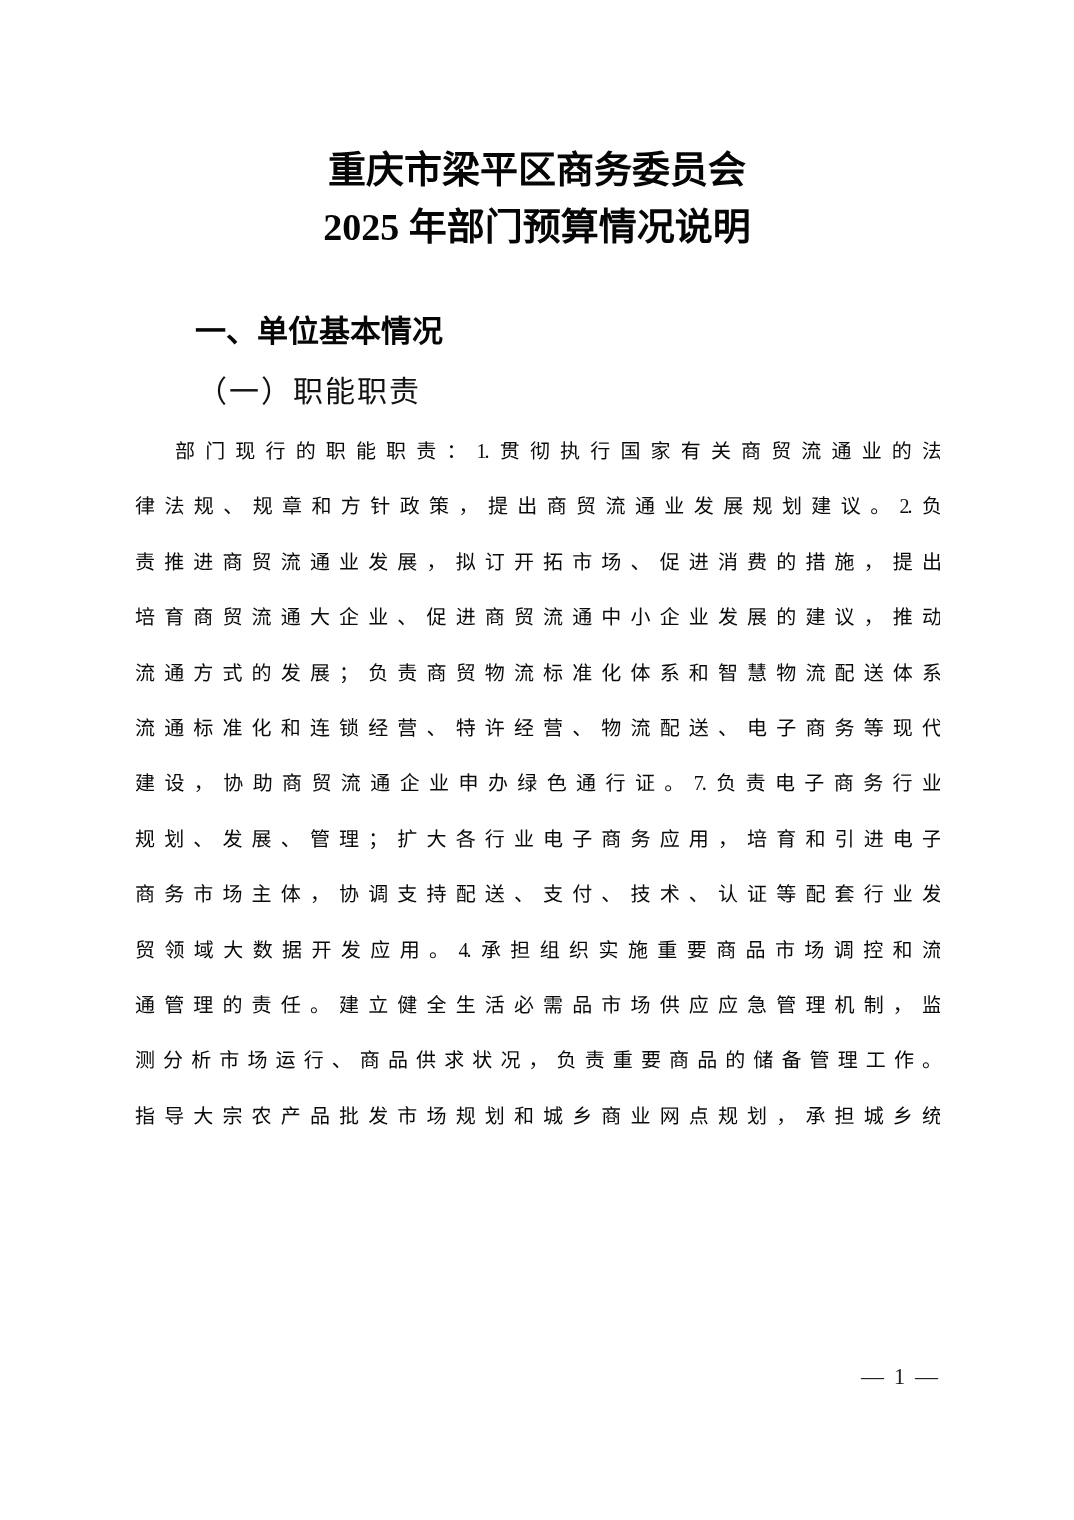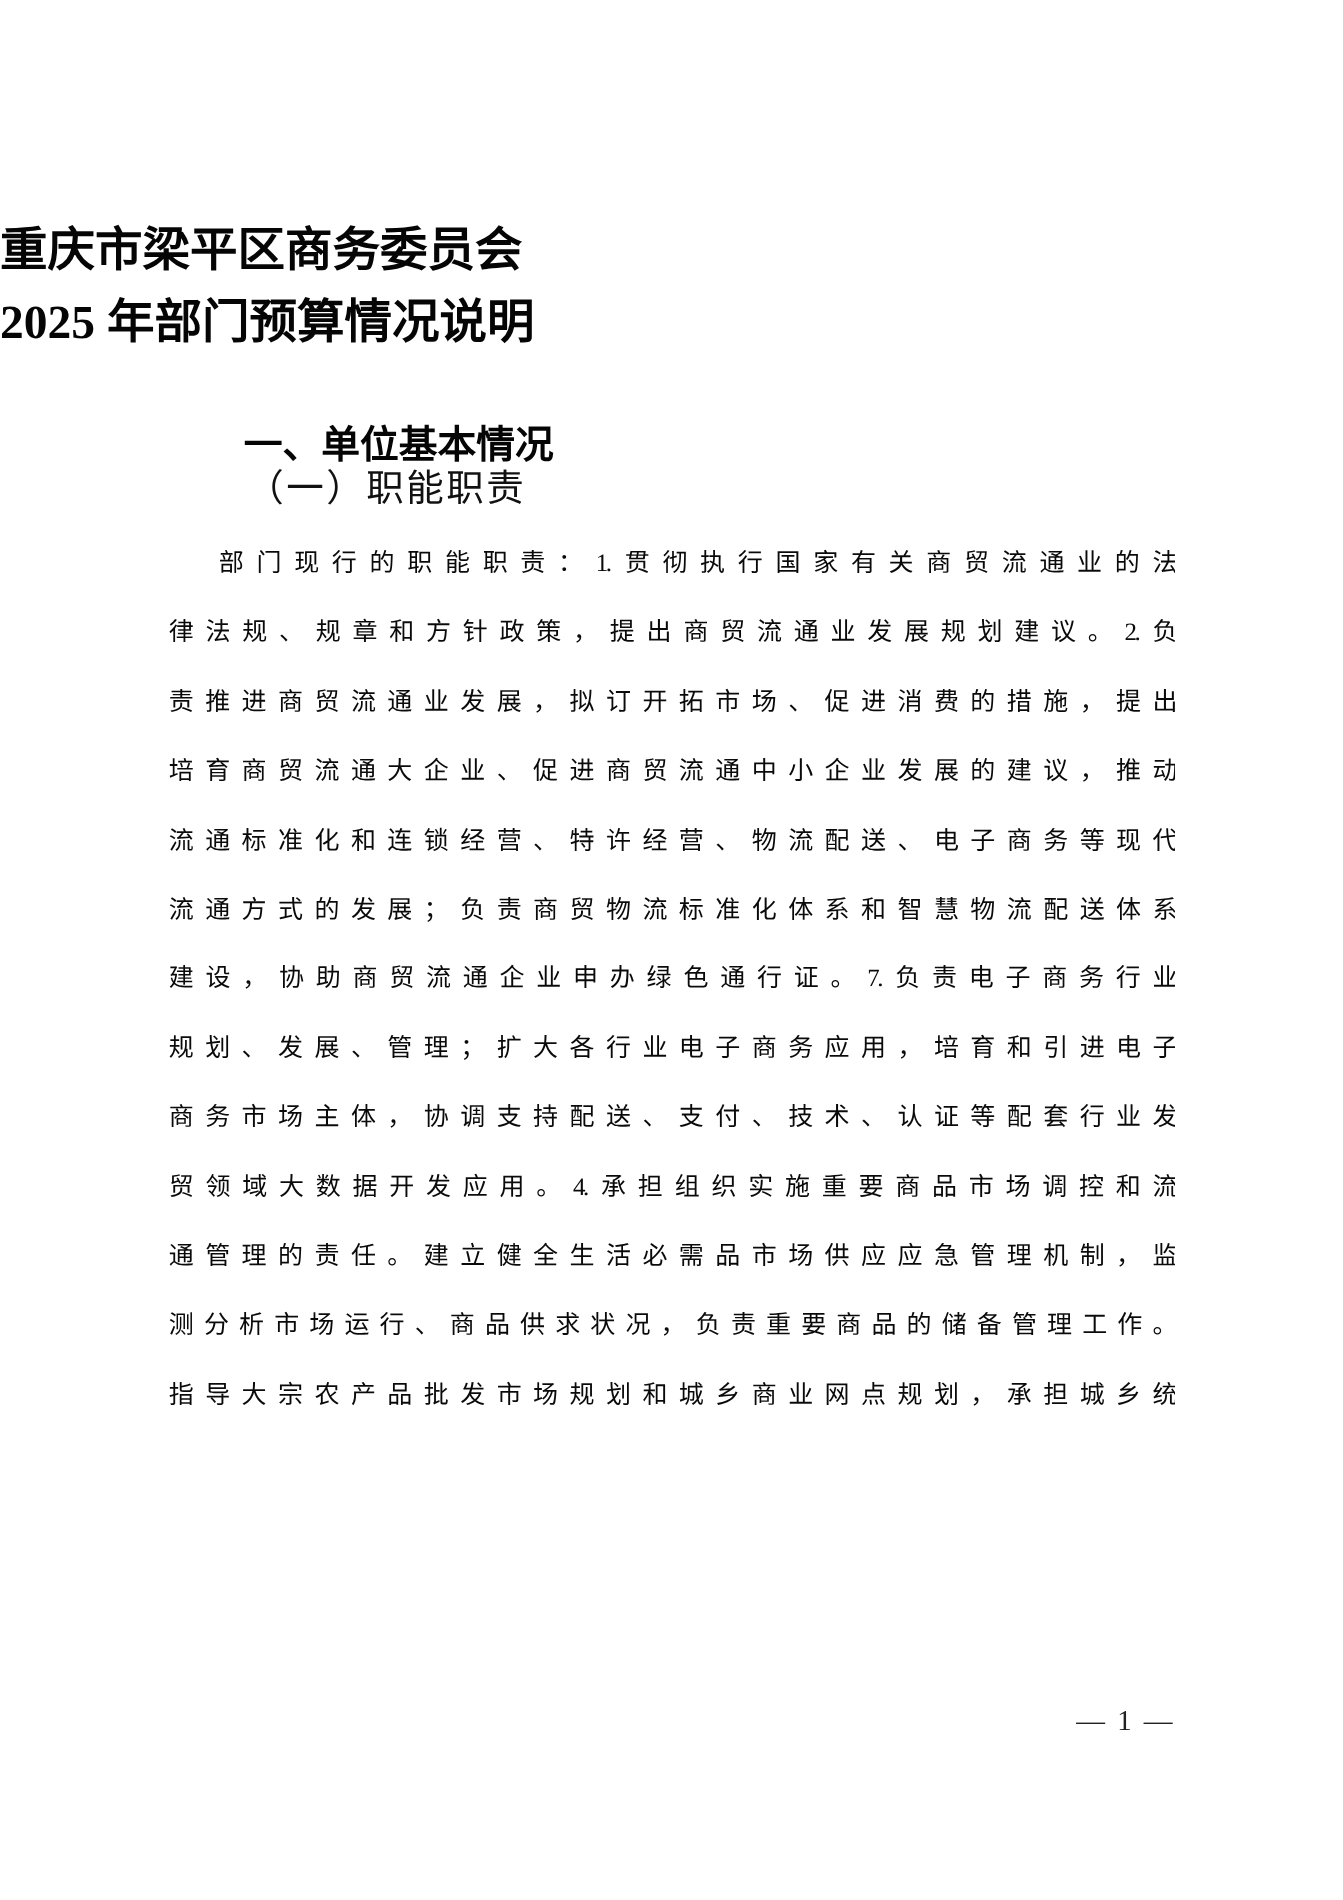--- a/index.html
+++ b/index.html
@@ -12,32 +12,31 @@
     background: #ffffff;
     color: #000000;
     font-family: "Liberation Serif", "DejaVu Serif", serif;
     overflow: hidden;
   }
   .title-block {
     position: absolute;
     top: 142px;
     left: 0;
     right: 0;
-    text-align: left;
+    text-align: center;
     font-weight: bold;
     font-size: 38px;
     line-height: 57px;
     color: #050505;
     font-family: "Liberation Serif", "DejaVu Serif", serif;
     letter-spacing: 0px;
-    margin-top: 31px;
   }
   .section-heading {
     position: absolute;
-    top: 336px;
+    top: 312px;
     left: 195px;
     font-family: "Liberation Sans", "DejaVu Sans", sans-serif;
     font-weight: bold;
     font-size: 31px;
     line-height: 40px;
     color: #050505;
   }
   .subsection-heading {
     position: absolute;
     top: 372px;
@@ -93,22 +92,22 @@
 
   <div class="section-heading">一、单位基本情况</div>
 
   <div class="subsection-heading">（一）职能职责</div>
 
   <div class="body-text">
       <div class="body-line">部门现行的职能职责：1.贯彻执行国家有关商贸流通业的法</div>
       <div class="body-line">律法规、规章和方针政策，提出商贸流通业发展规划建议。2.负</div>
       <div class="body-line">责推进商贸流通业发展，拟订开拓市场、促进消费的措施，提出</div>
       <div class="body-line">培育商贸流通大企业、促进商贸流通中小企业发展的建议，推动</div>
+      <div class="body-line">流通方式的发展；负责商贸物流标准化体系和智慧物流配送体系</div>
       <div class="body-line">流通标准化和连锁经营、特许经营、物流配送、电子商务等现代</div>
-      <div class="body-line">流通方式的发展；负责商贸物流标准化体系和智慧物流配送体系</div>
       <div class="body-line">建设，协助商贸流通企业申办绿色通行证。7.负责电子商务行业</div>
       <div class="body-line">规划、发展、管理；扩大各行业电子商务应用，培育和引进电子</div>
       <div class="body-line">商务市场主体，协调支持配送、支付、技术、认证等配套行业发</div>
       <div class="body-line">贸领域大数据开发应用。4.承担组织实施重要商品市场调控和流</div>
       <div class="body-line">通管理的责任。建立健全生活必需品市场供应应急管理机制，监</div>
       <div class="body-line">测分析市场运行、商品供求状况，负责重要商品的储备管理工作。</div>
       <div class="body-line">指导大宗农产品批发市场规划和城乡商业网点规划，承担城乡统</div>
     </div>
 
   <div class="page-number">— 1 —</div>

